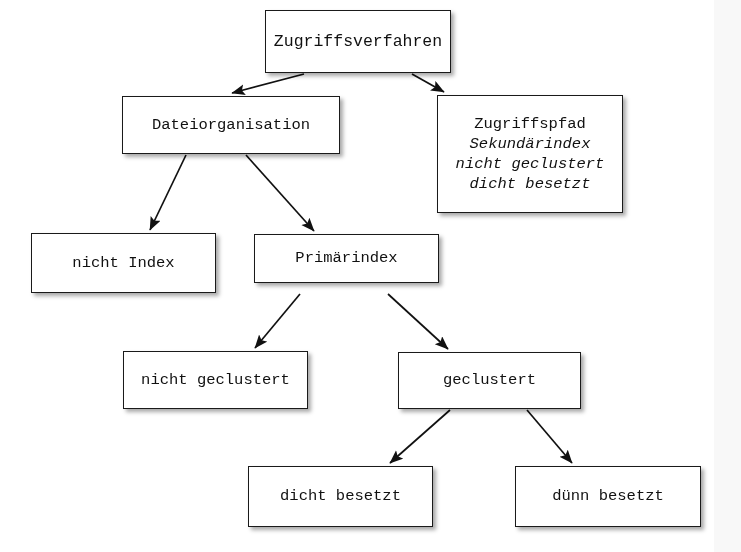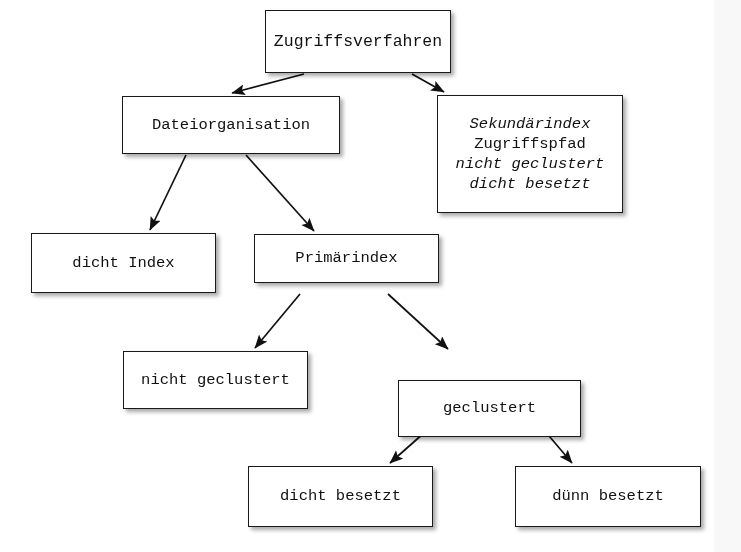--- a/index.html
+++ b/index.html
@@ -82,35 +82,35 @@
   </svg>
 
   <div id="node-layer">
       <div class="node fs-16" style="left: 265px; top: 10px; width: 186px; height: 63px;">
         <span class="line">Zugriffsverfahren</span>
       </div>
       <div class="node fs-15" style="left: 122px; top: 96px; width: 218px; height: 58px;">
         <span class="line">Dateiorganisation</span>
       </div>
       <div class="node fs-multi" style="left: 437px; top: 95px; width: 186px; height: 118px;">
+        <span class="line">Zugriffspfad</span>
         <span class="line it">Sekundärindex</span>
-        <span class="line">Zugriffspfad</span>
         <span class="line it">nicht geclustert</span>
         <span class="line it">dicht besetzt</span>
       </div>
       <div class="node fs-15" style="left: 31px; top: 233px; width: 185px; height: 60px;">
-        <span class="line">dicht Index</span>
+        <span class="line">nicht Index</span>
       </div>
       <div class="node fs-15" style="left: 254px; top: 234px; width: 185px; height: 49px;">
         <span class="line">Primärindex</span>
       </div>
       <div class="node fs-15" style="left: 123px; top: 351px; width: 185px; height: 58px;">
         <span class="line">nicht geclustert</span>
       </div>
-      <div class="node fs-15" style="left: 398px; top: 352px; width: 183px; height: 57px; margin-top: 28px;">
+      <div class="node fs-15" style="left: 398px; top: 352px; width: 183px; height: 57px;">
         <span class="line">geclustert</span>
       </div>
       <div class="node fs-15" style="left: 248px; top: 466px; width: 185px; height: 61px;">
         <span class="line">dicht besetzt</span>
       </div>
       <div class="node fs-15" style="left: 515px; top: 466px; width: 186px; height: 61px; text-align: right;">
         <span class="line">dünn besetzt</span>
       </div>
     </div>
 

